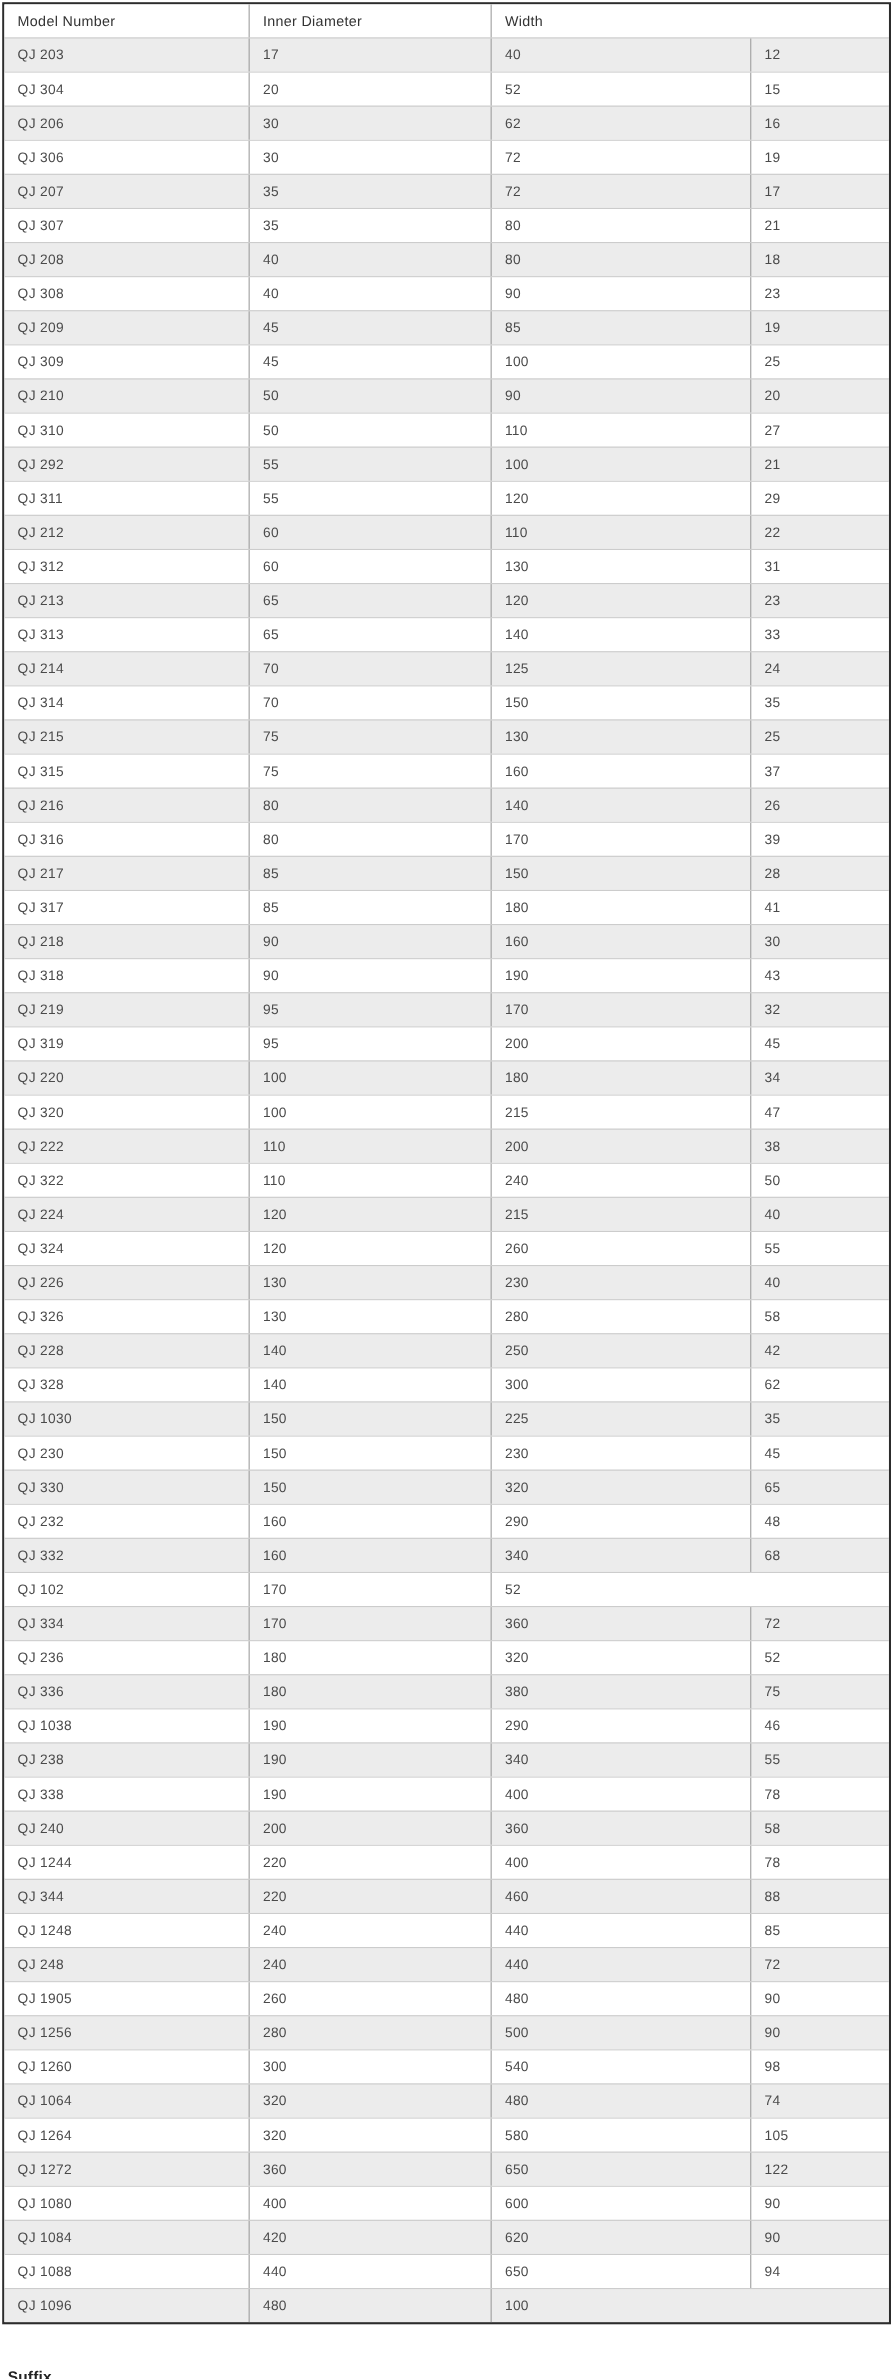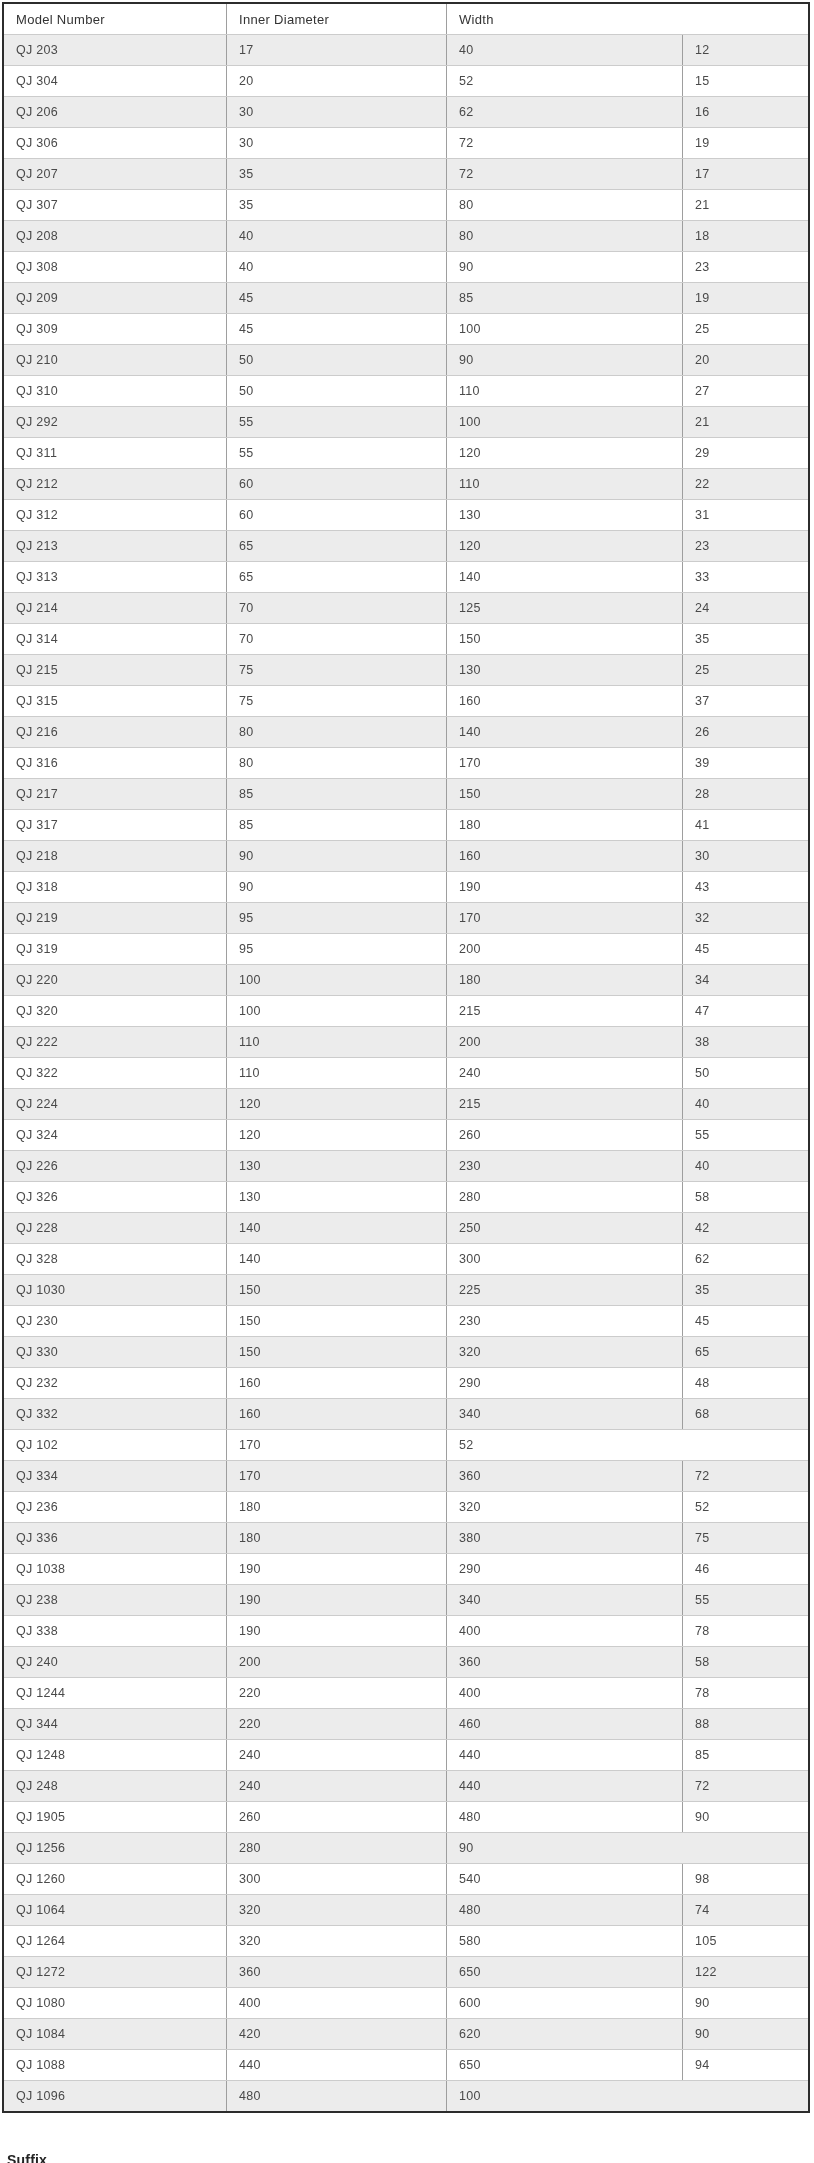--- a/index.html
+++ b/index.html
@@ -411,20 +411,21 @@
         </div>
         <div class="t-row data">
           <div class="cell">QJ 1905</div>
           <div class="cell">260</div>
           <div class="cell">480</div>
           <div class="cell">90</div>
         </div>
         <div class="t-row data">
           <div class="cell">QJ 1256</div>
           <div class="cell">280</div>
+          <div class="cell">500</div>
           <div class="cell">90</div>
         </div>
         <div class="t-row data">
           <div class="cell">QJ 1260</div>
           <div class="cell">300</div>
           <div class="cell">540</div>
           <div class="cell">98</div>
         </div>
         <div class="t-row data">
           <div class="cell">QJ 1064</div>

